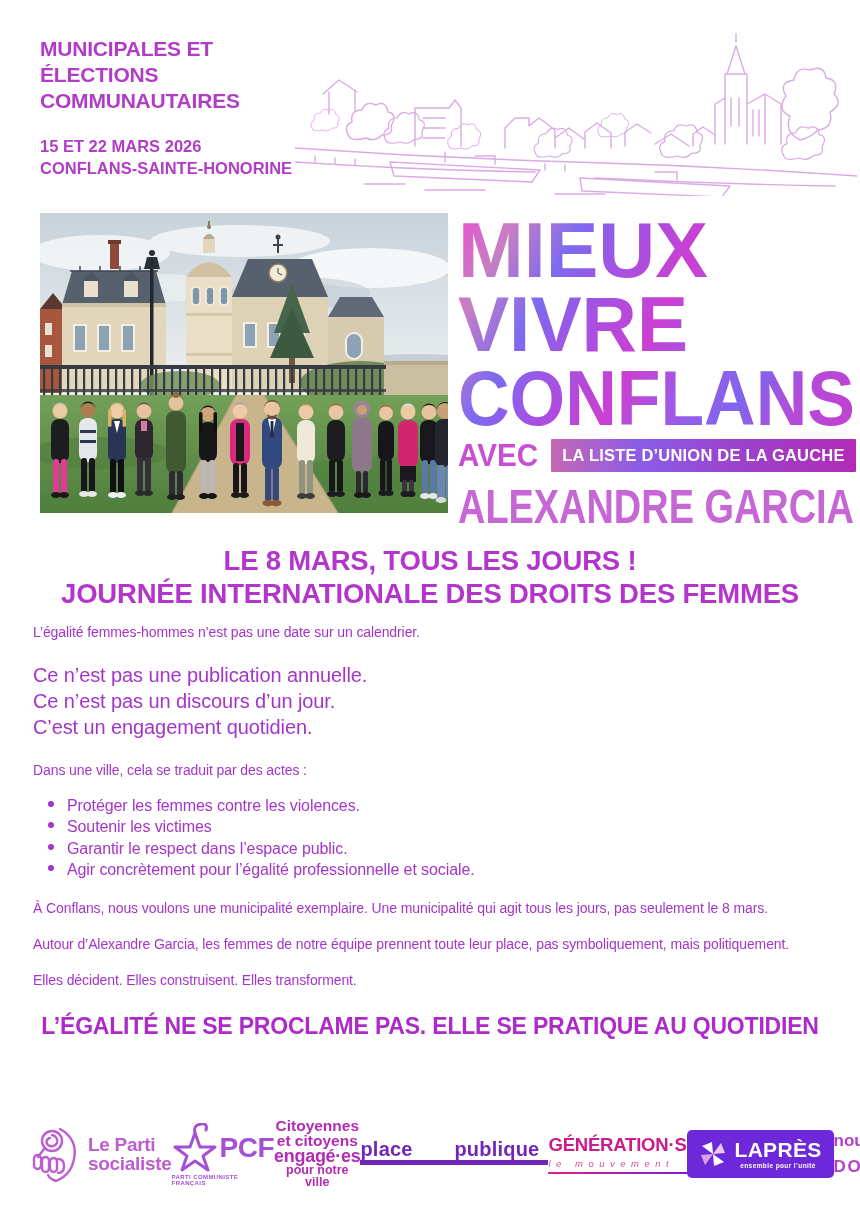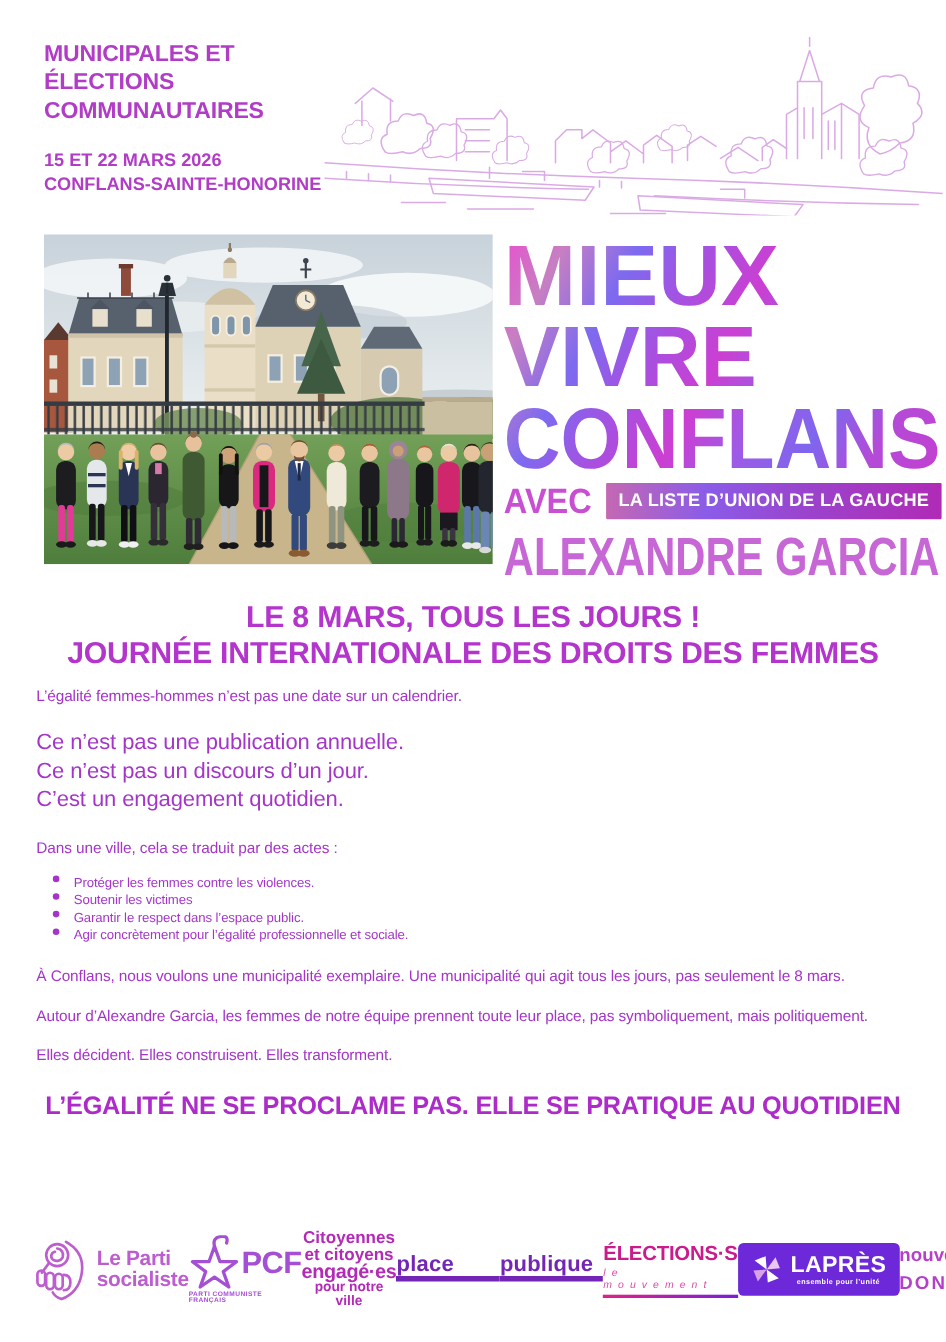--- a/index.html
+++ b/index.html
@@ -27,21 +27,21 @@
 
   
   .article{position:absolute;left:33px;top:544px;width:794px;color:#a435c8;}
   .headline{margin:0 0 13px 0;text-align:center;color:#b335cb;font-weight:700;
             font-size:27.5px;line-height:1.2;letter-spacing:-0.2px;}
   .para{margin:0 0 21px 0;font-size:14px;line-height:1.3;letter-spacing:-0.1px;}
   .line{font-size:20px;line-height:1.3;letter-spacing:-0.1px;}
   .group{margin:0 0 21px 0;}
   .lead{margin-bottom:16px;}
   .bullets{margin:0 0 19px 0;}
-  .bullet-item{display:flex;align-items:baseline;font-size:12px;line-height:1.32;letter-spacing:-0.1px;}
+  .bullet-item{display:flex;align-items:baseline;font-size:16px;line-height:1.32;letter-spacing:-0.1px;}
   .dot{flex:none;width:6px;height:6px;border-radius:50%;background:#a435c8;margin:0 13px 0 15px;
        position:relative;top:-4px;}
   .justify{text-align:justify;}
   .tight{margin-bottom:18px;}
   .slogan{margin-top:24px;text-align:center;font-weight:700;font-size:23px;color:#ad2bc8;
           letter-spacing:-0.2px;white-space:nowrap;}
 
   
   .footer{position:absolute;left:30px;top:1102px;width:800px;height:104px;
           display:flex;align-items:center;justify-content:space-between;}
@@ -485,21 +485,21 @@
       <div class="cit-l3">engagé·es</div>
       <div class="cit-l4">pour notre ville</div>
     </div>
 
     <div class="logo pp">
       <span class="pp-line">place</span>
       <span class="pp-line">publique</span>
     </div>
 
     <div class="logo gen">
-      <div class="gen-name">ÉLECTIONS·S</div>
+      <div class="gen-name">GÉNÉRATION·S</div>
       <div class="gen-sub">le mouvement</div>
       <div class="gen-bar"></div>
     </div>
 
     <div class="logo lapres">
       <svg width="28" height="28" viewBox="0 0 28 28">
         <polygon points="14,14 3,6 13,2" fill="#ffffff"></polygon>
         <polygon points="14,14 22,3 26,13" fill="#e9c7f0"></polygon>
         <polygon points="14,14 25,22 15,26" fill="#ffffff"></polygon>
         <polygon points="14,14 6,25 2,15" fill="#d9a2e8"></polygon>

